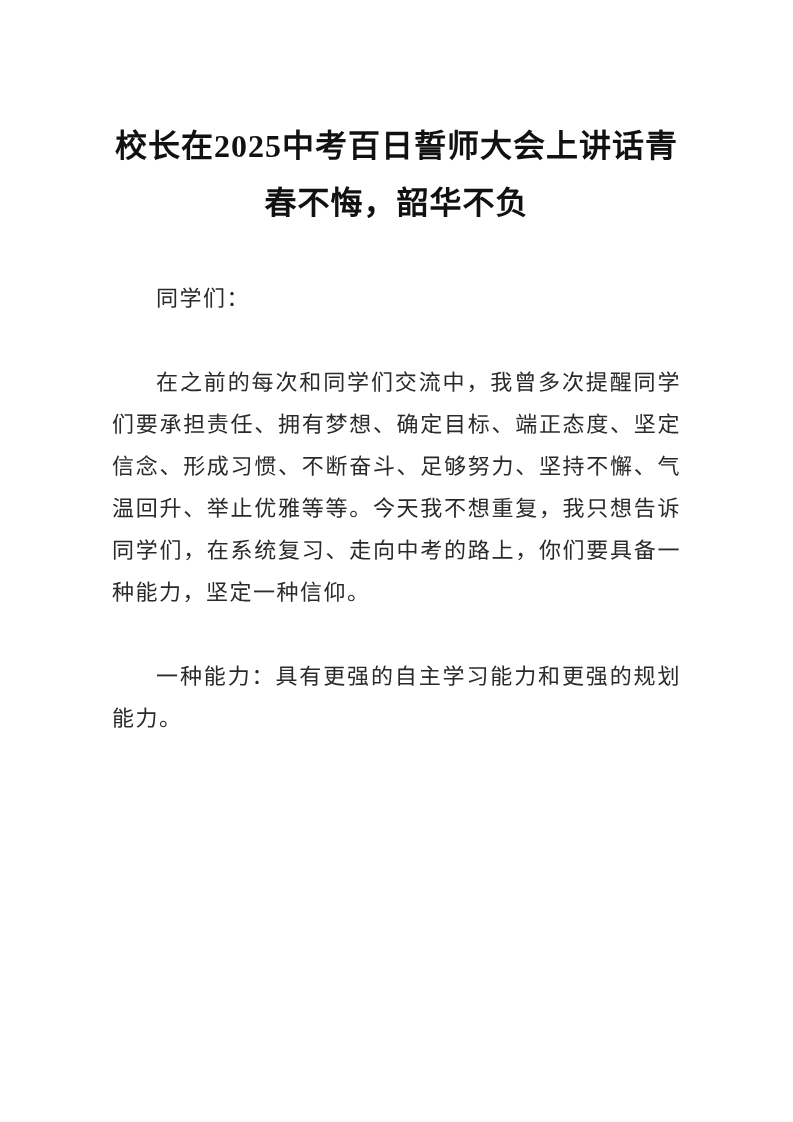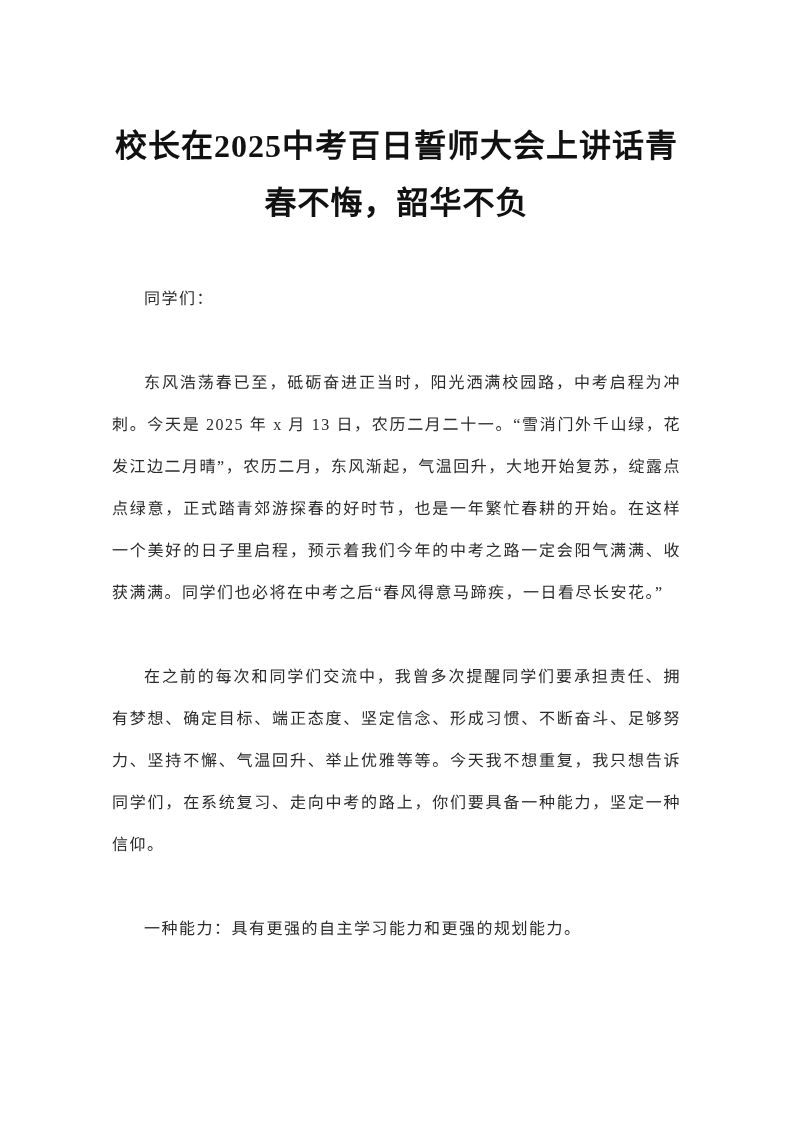--- a/index.html
+++ b/index.html
@@ -23,37 +23,36 @@
     margin: 0;
     font-size: 32px;
     line-height: 57px;
     font-weight: bold;
     text-align: center;
     letter-spacing: 1px;
     color: #111111;
   }
   .doc-body p {
     margin: 42px 0 0 0;
-    font-size: 16px;
+    font-size: 22px;
     line-height: 42px;
     letter-spacing: 1.5px;
     text-align: justify;
     text-indent: 2em;
     color: #2a2a2a;
     font-weight: 400;
   }
   .doc-body p.salutation {
     margin-top: 46px;
   }
 </style>
 </head>
 <body>
 
 <div class="page" style="background: rgb(255, 255, 255);">
   <h1 class="doc-title" style="color: rgb(17, 17, 17);">校长在2025中考百日誓师大会上讲话青春不悔，韶华不负</h1>
 
   <div class="doc-body">
     <p class="salutation" style="color: rgb(42, 42, 42);">同学们：</p>
-    <p style="color: rgb(42, 42, 42);">东风浩荡春已至，砥砺奋进正当时，阳光洒满校园路，中考启程为冲刺。今天是 2025 年 x 月 13 日，农历二月二十一。“雪消门外千山绿，花发江边二月晴”，农历二月，东风渐起，气温回升，大地开始复苏，绽露点点绿意，正式踏青郊游探春的好时节，也是一年繁忙春耕的开始。在这样一个美好的日子里启程，预示着我们今年的中考之路一定会阳气满满、收获满满。同学们也必将在中考之后“春风得意马蹄疾，一日看尽长安花。”</p>
     <p style="color: rgb(42, 42, 42);">在之前的每次和同学们交流中，我曾多次提醒同学们要承担责任、拥有梦想、确定目标、端正态度、坚定信念、形成习惯、不断奋斗、足够努力、坚持不懈、气温回升、举止优雅等等。今天我不想重复，我只想告诉同学们，在系统复习、走向中考的路上，你们要具备一种能力，坚定一种信仰。</p>
     <p style="color: rgb(42, 42, 42);">一种能力：具有更强的自主学习能力和更强的规划能力。</p>
   </div>
 </div>
 
 </body></html>

